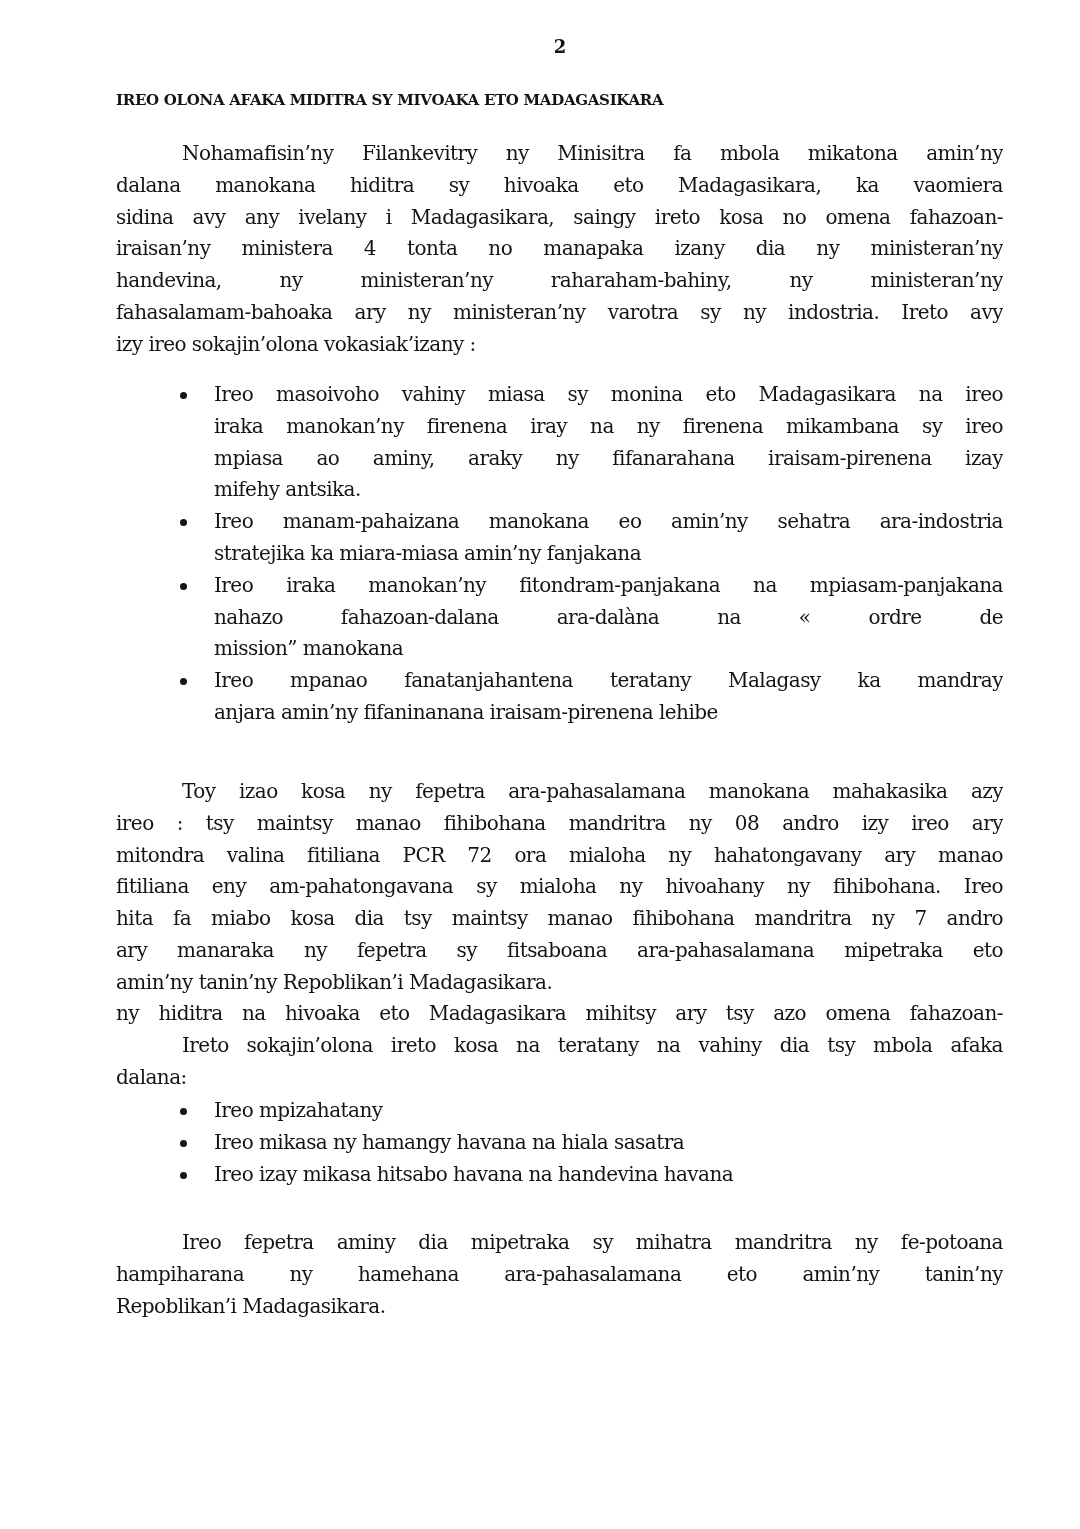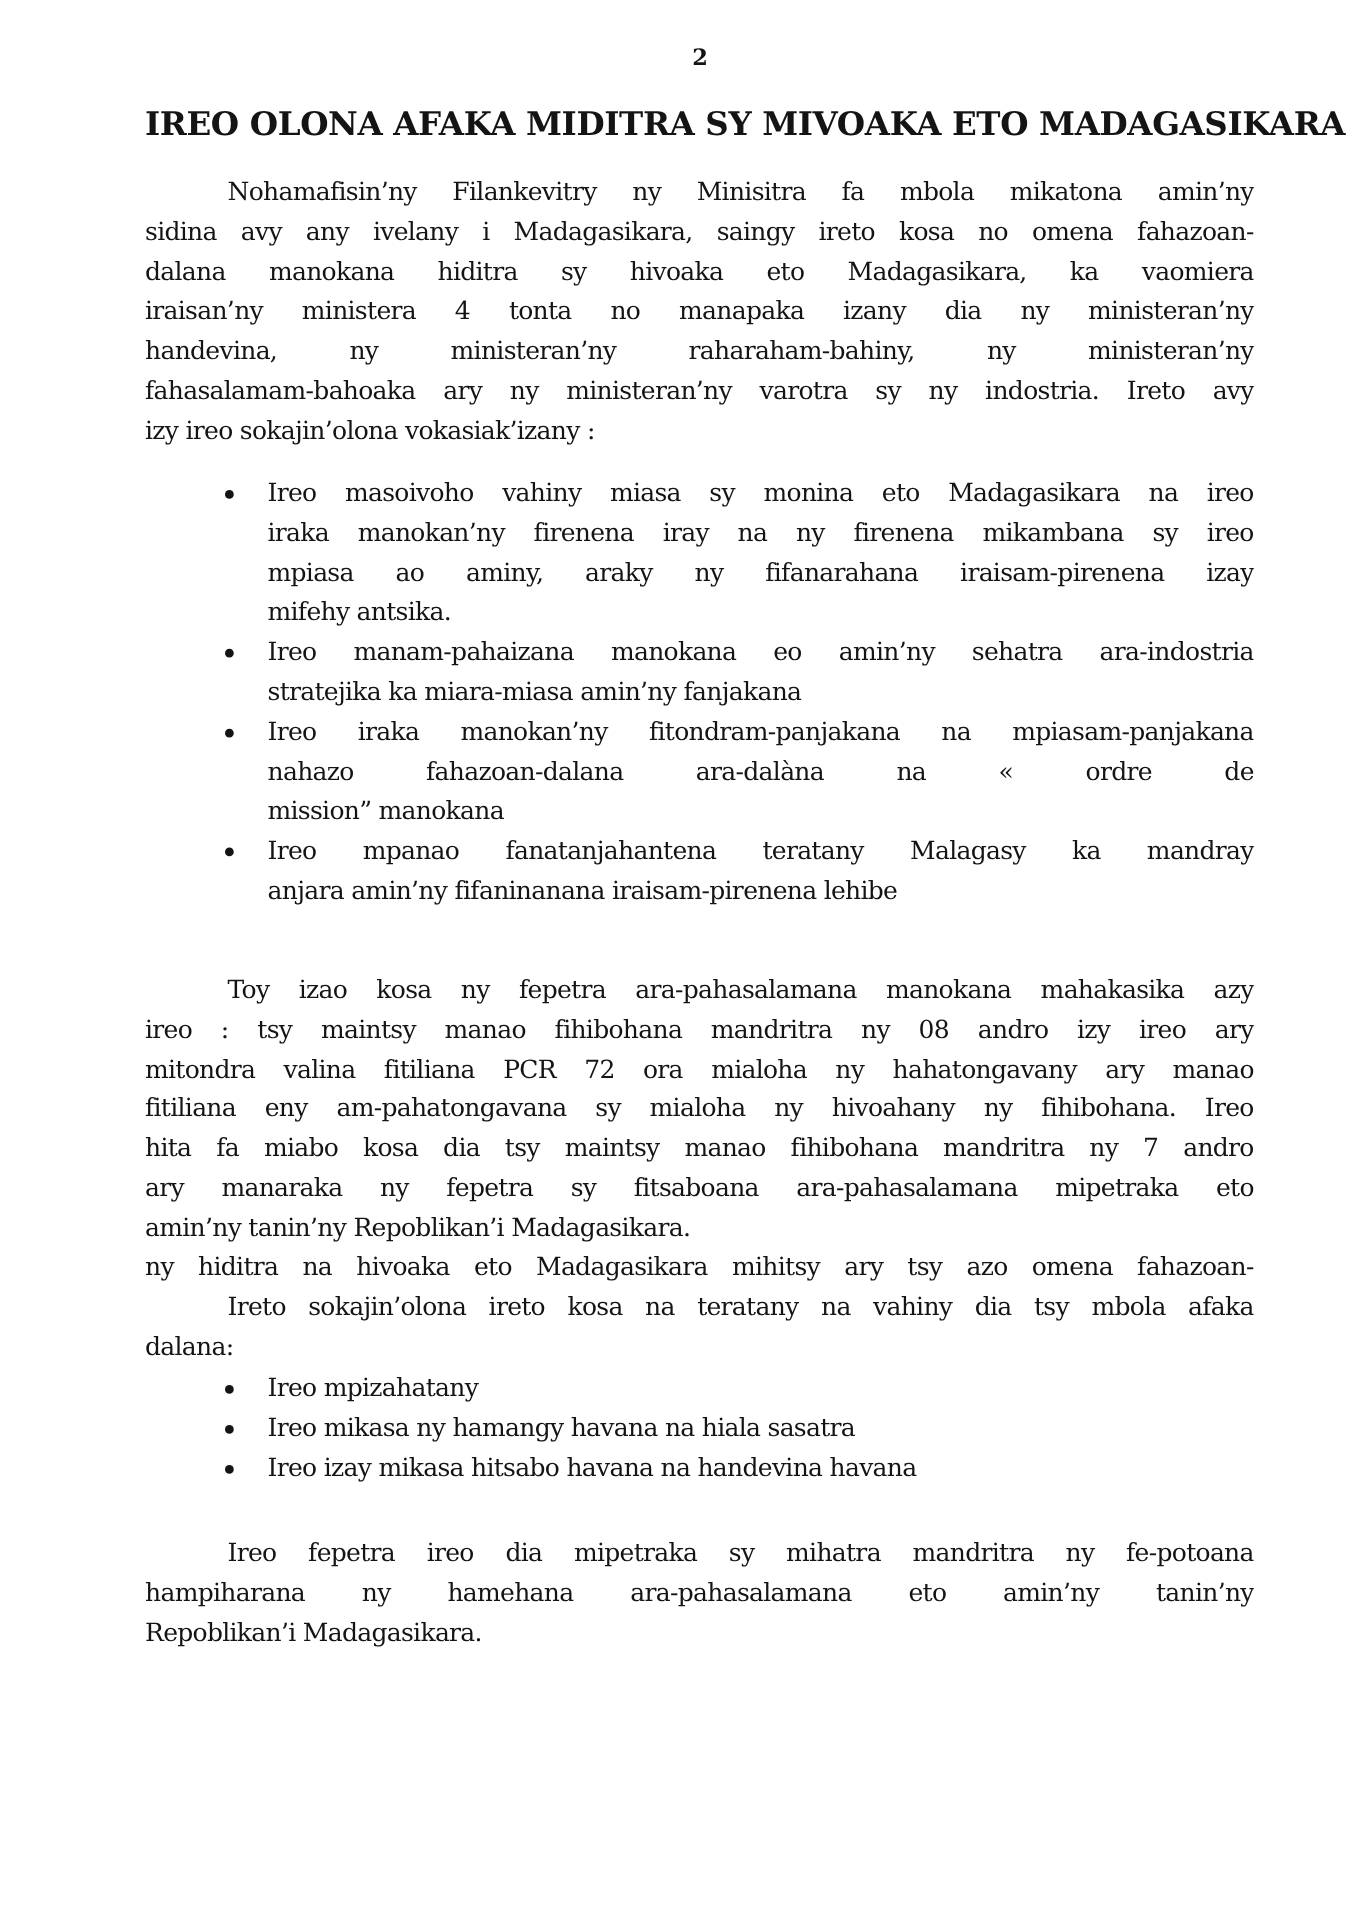--- a/index.html
+++ b/index.html
@@ -26,21 +26,21 @@
       font-size: 18px;
       line-height: 22px;
     }
     .title {
       position: absolute;
       top: 86px;
       left: 116px;
       width: 830px;
       font-family: "DejaVu Serif", serif;
       font-weight: bold;
-      font-size: 26px;
+      font-size: 15px;
       line-height: 28px;
       white-space: nowrap;
       letter-spacing: -0.3px;
     }
     .block {
       position: absolute;
       left: 116px;
       width: 887px;
     }
     .line {
@@ -83,22 +83,22 @@
 <body>
 
 <div>
 
   <div class="page-number">2</div>
 
   <div class="title">IREO OLONA AFAKA MIDITRA SY MIVOAKA ETO MADAGASIKARA</div>
 
   <div class="block" style="top:138px;">
     <span class="line indent">Nohamafisin’ny Filankevitry ny Minisitra fa mbola mikatona amin’ny</span>
+    <span class="line">dalana manokana hiditra sy hivoaka eto Madagasikara, ka vaomiera</span>
     <span class="line">sidina avy any ivelany i Madagasikara, saingy ireto kosa no omena fahazoan-</span>
-    <span class="line">dalana manokana hiditra sy hivoaka eto Madagasikara, ka vaomiera</span>
     <span class="line">iraisan’ny ministera 4 tonta no manapaka izany dia ny ministeran’ny</span>
     <span class="line">handevina, ny ministeran’ny raharaham-bahiny, ny ministeran’ny</span>
     <span class="line">fahasalamam-bahoaka ary ny ministeran’ny varotra sy ny indostria. Ireto avy</span>
     <span class="line last">izy ireo sokajin’olona vokasiak’izany :</span>
   </div>
 
   <div class="bullet-list" style="top:379px;">
     <div class="bullet-item">
       <span class="bullet-dot"></span>
       <span class="line">Ireo masoivoho vahiny miasa sy monina eto Madagasikara na ireo</span>
@@ -149,18 +149,18 @@
       <span class="bullet-dot"></span>
       <span class="line last">Ireo mikasa ny hamangy havana na hiala sasatra</span>
     </div>
     <div class="bullet-item">
       <span class="bullet-dot"></span>
       <span class="line last">Ireo izay mikasa hitsabo havana na handevina havana</span>
     </div>
   </div>
 
   <div class="block" style="top:1227px;">
-    <span class="line indent">Ireo fepetra ireo dia mipetraka sy mihatra mandritra ny fe-potoana</span>
+    <span class="line indent">Ireo fepetra aminy dia mipetraka sy mihatra mandritra ny fe-potoana</span>
     <span class="line">hampiharana ny hamehana ara-pahasalamana eto amin’ny tanin’ny</span>
     <span class="line last">Repoblikan’i Madagasikara.</span>
   </div>
 
 </div>
 
 </body></html>

